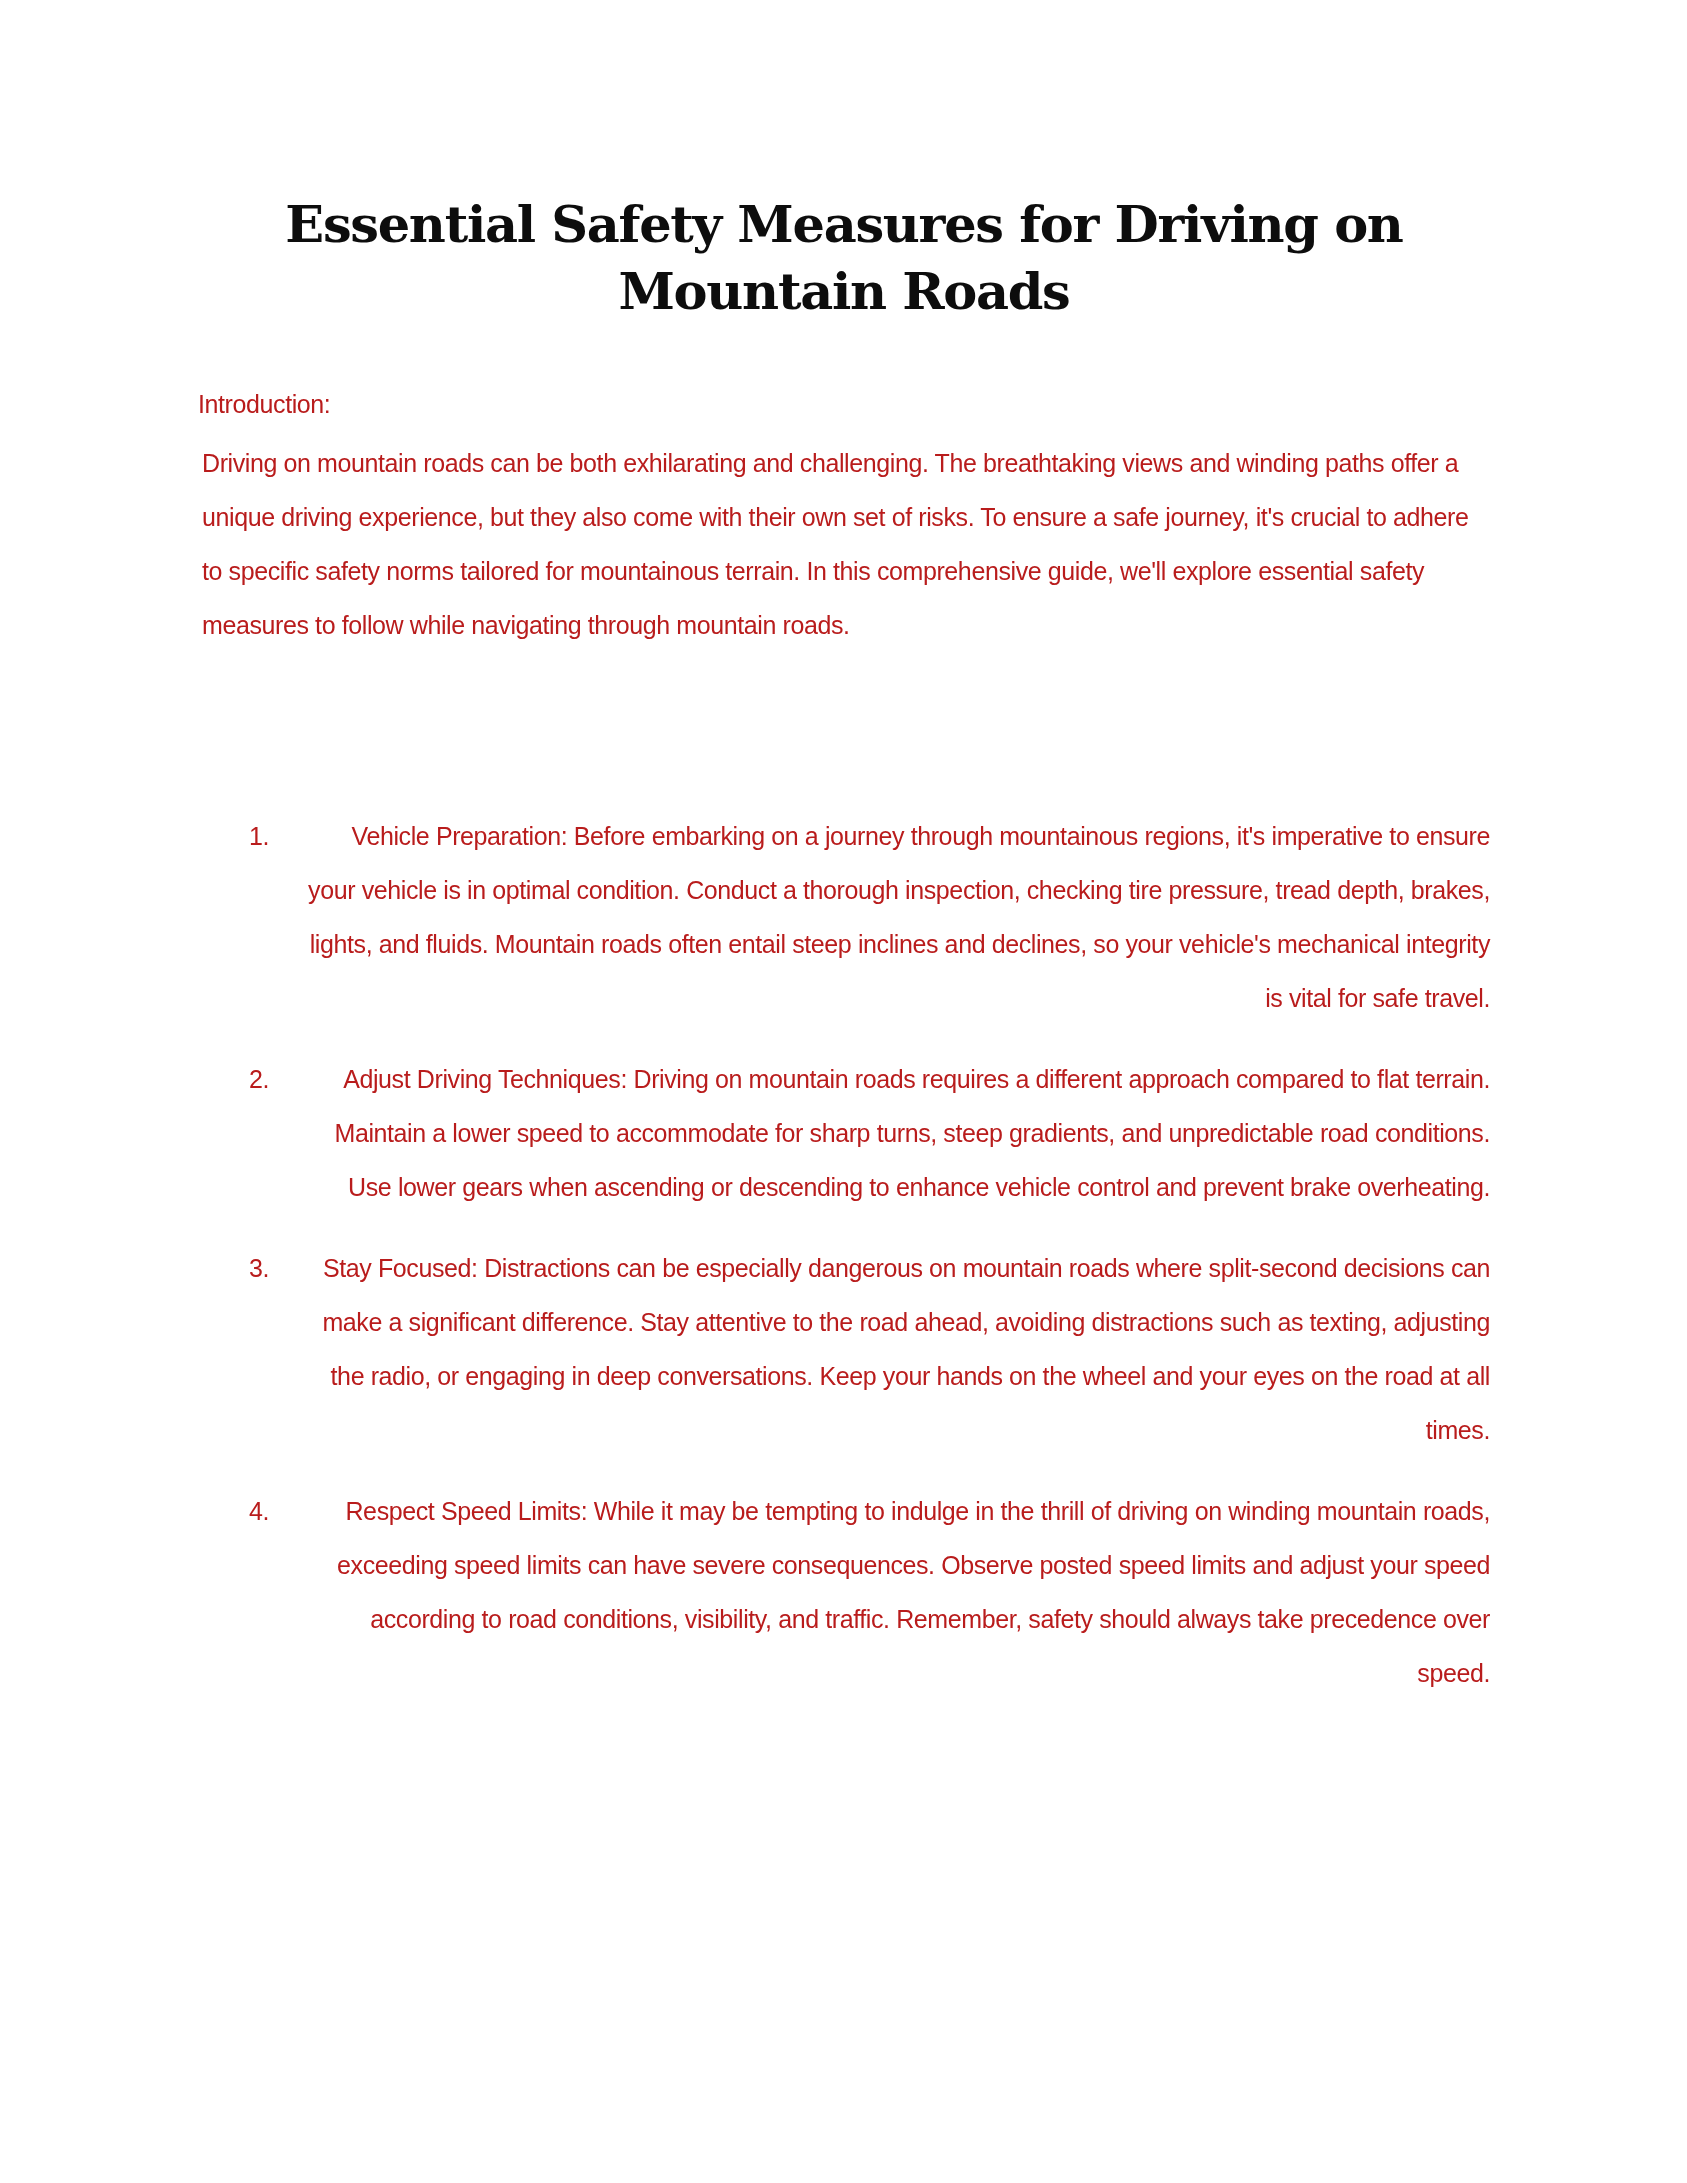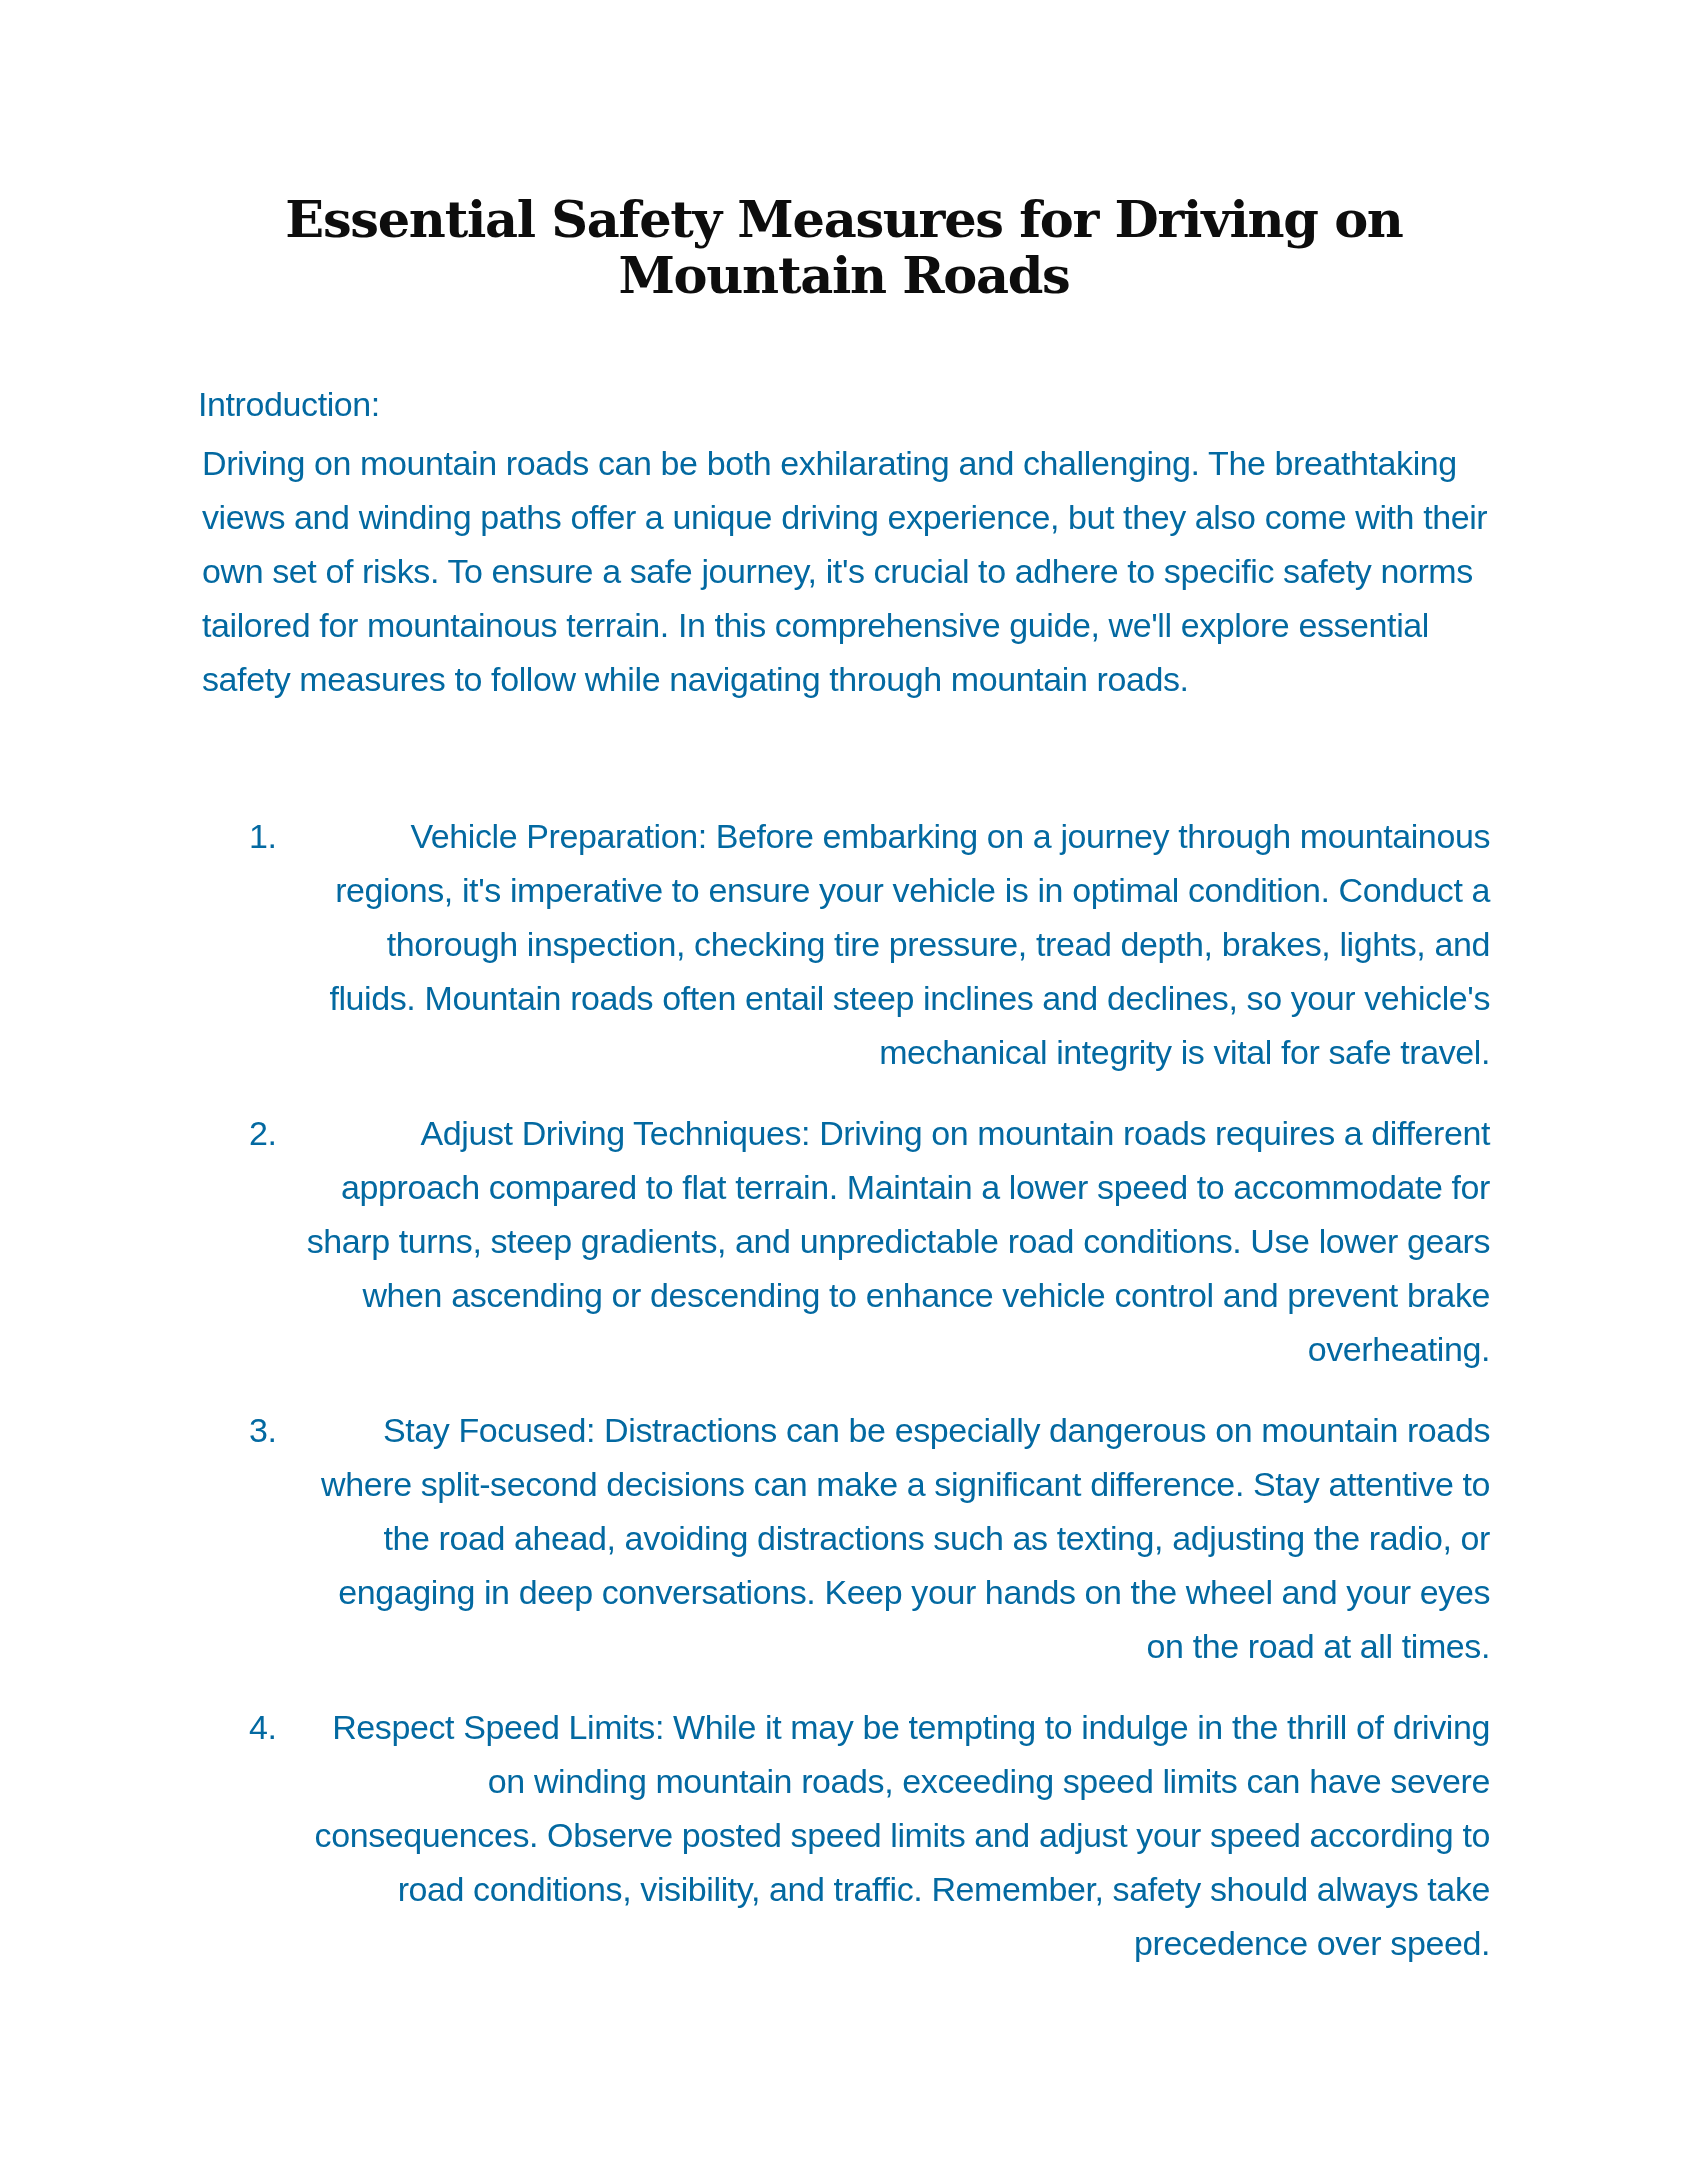--- a/index.html
+++ b/index.html
@@ -25,29 +25,29 @@
     .title {
       position: absolute;
       left: 198px;
       width: 1292px;
       top: 191px;
       margin: 0;
       text-align: center;
       font-family: "DejaVu Serif", "Liberation Serif", serif;
       font-weight: bold;
       font-size: 51px;
-      line-height: 56px;
+      line-height: 67px;
       letter-spacing: -1.3px;
       color: #0d0d0d;
     }
     .body-text {
       font-family: "Liberation Sans", "DejaVu Sans", sans-serif;
-      font-size: 34px;
+      font-size: 25px;
       line-height: 54px;
-      color: #0369a1;
+      color: #b91c1c;
       letter-spacing: -0.4px;
     }
     .intro-label {
       position: absolute;
       left: 198px;
       top: 377px;
       margin: 0;
     }
     .intro-para {
       position: absolute;

